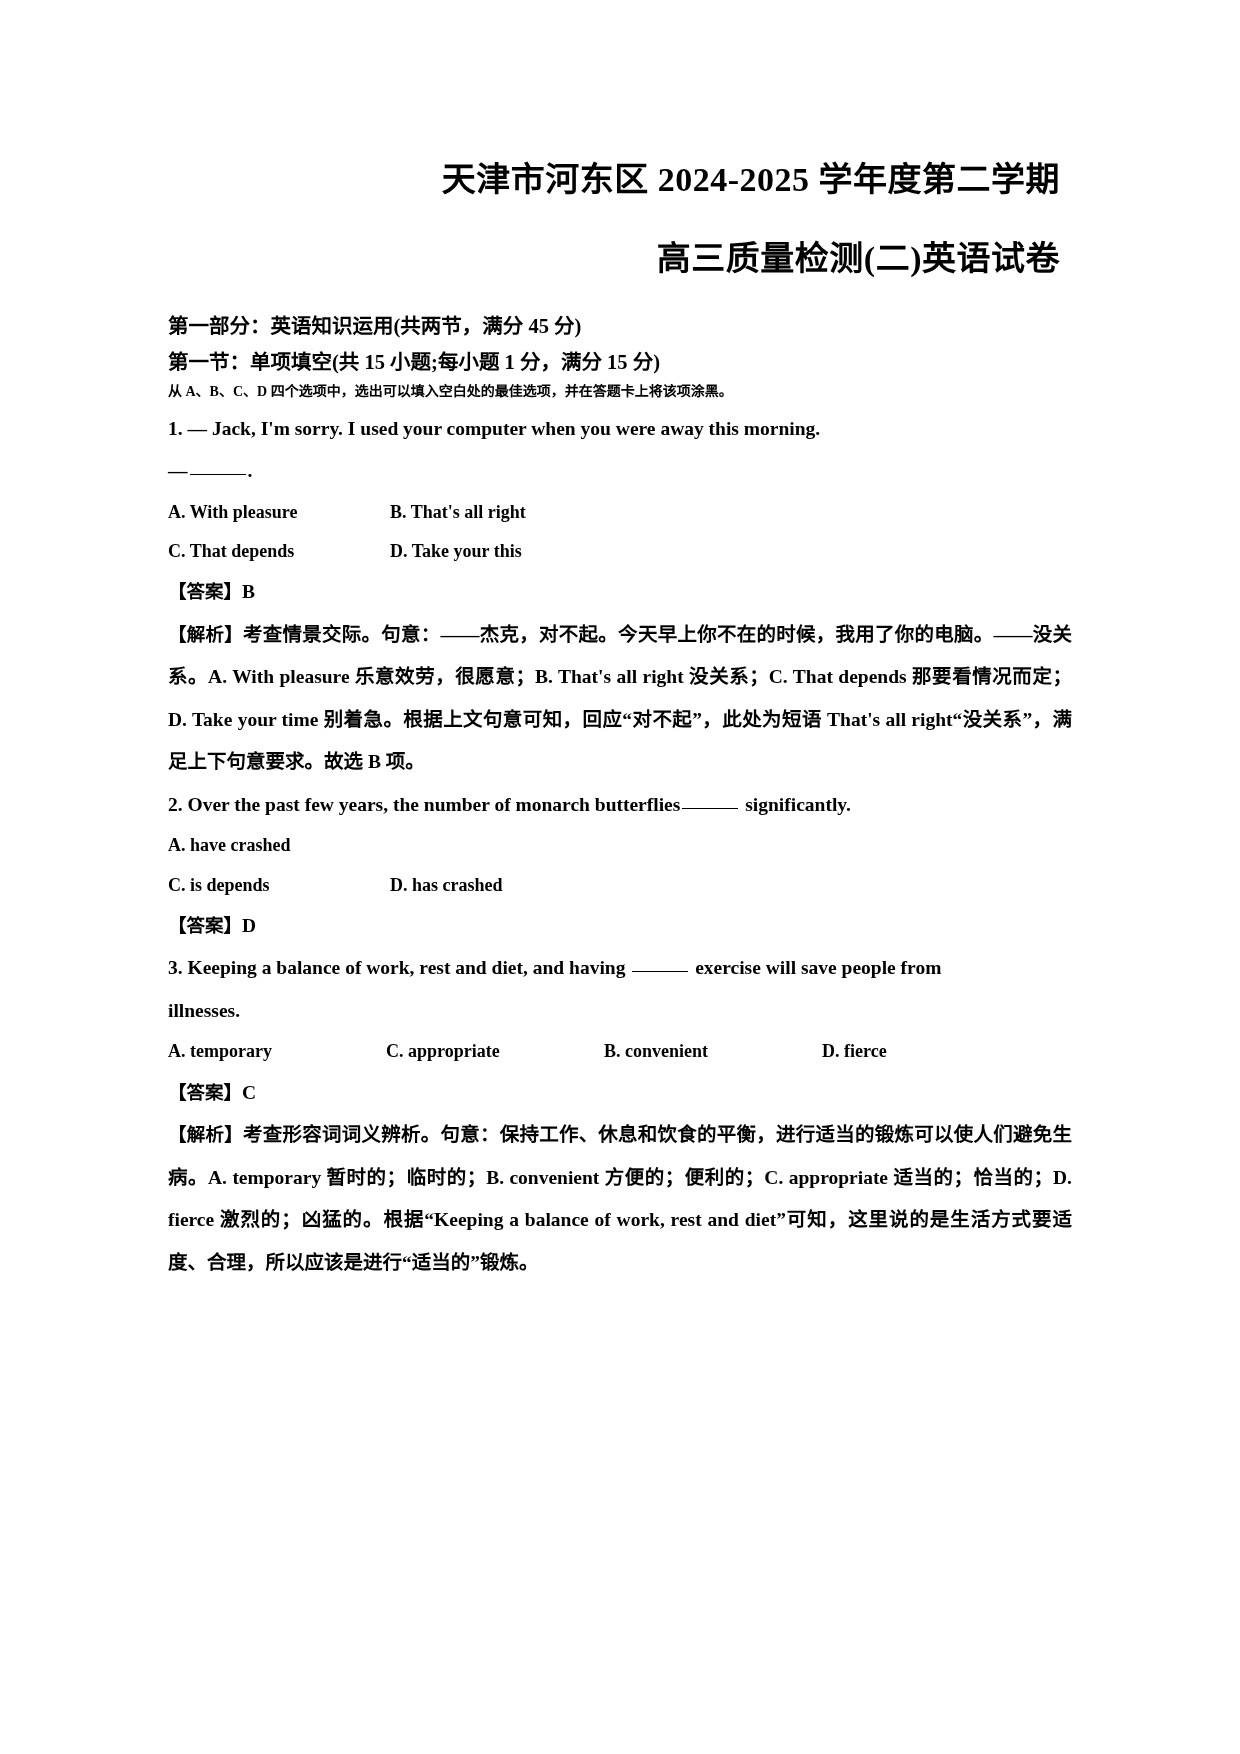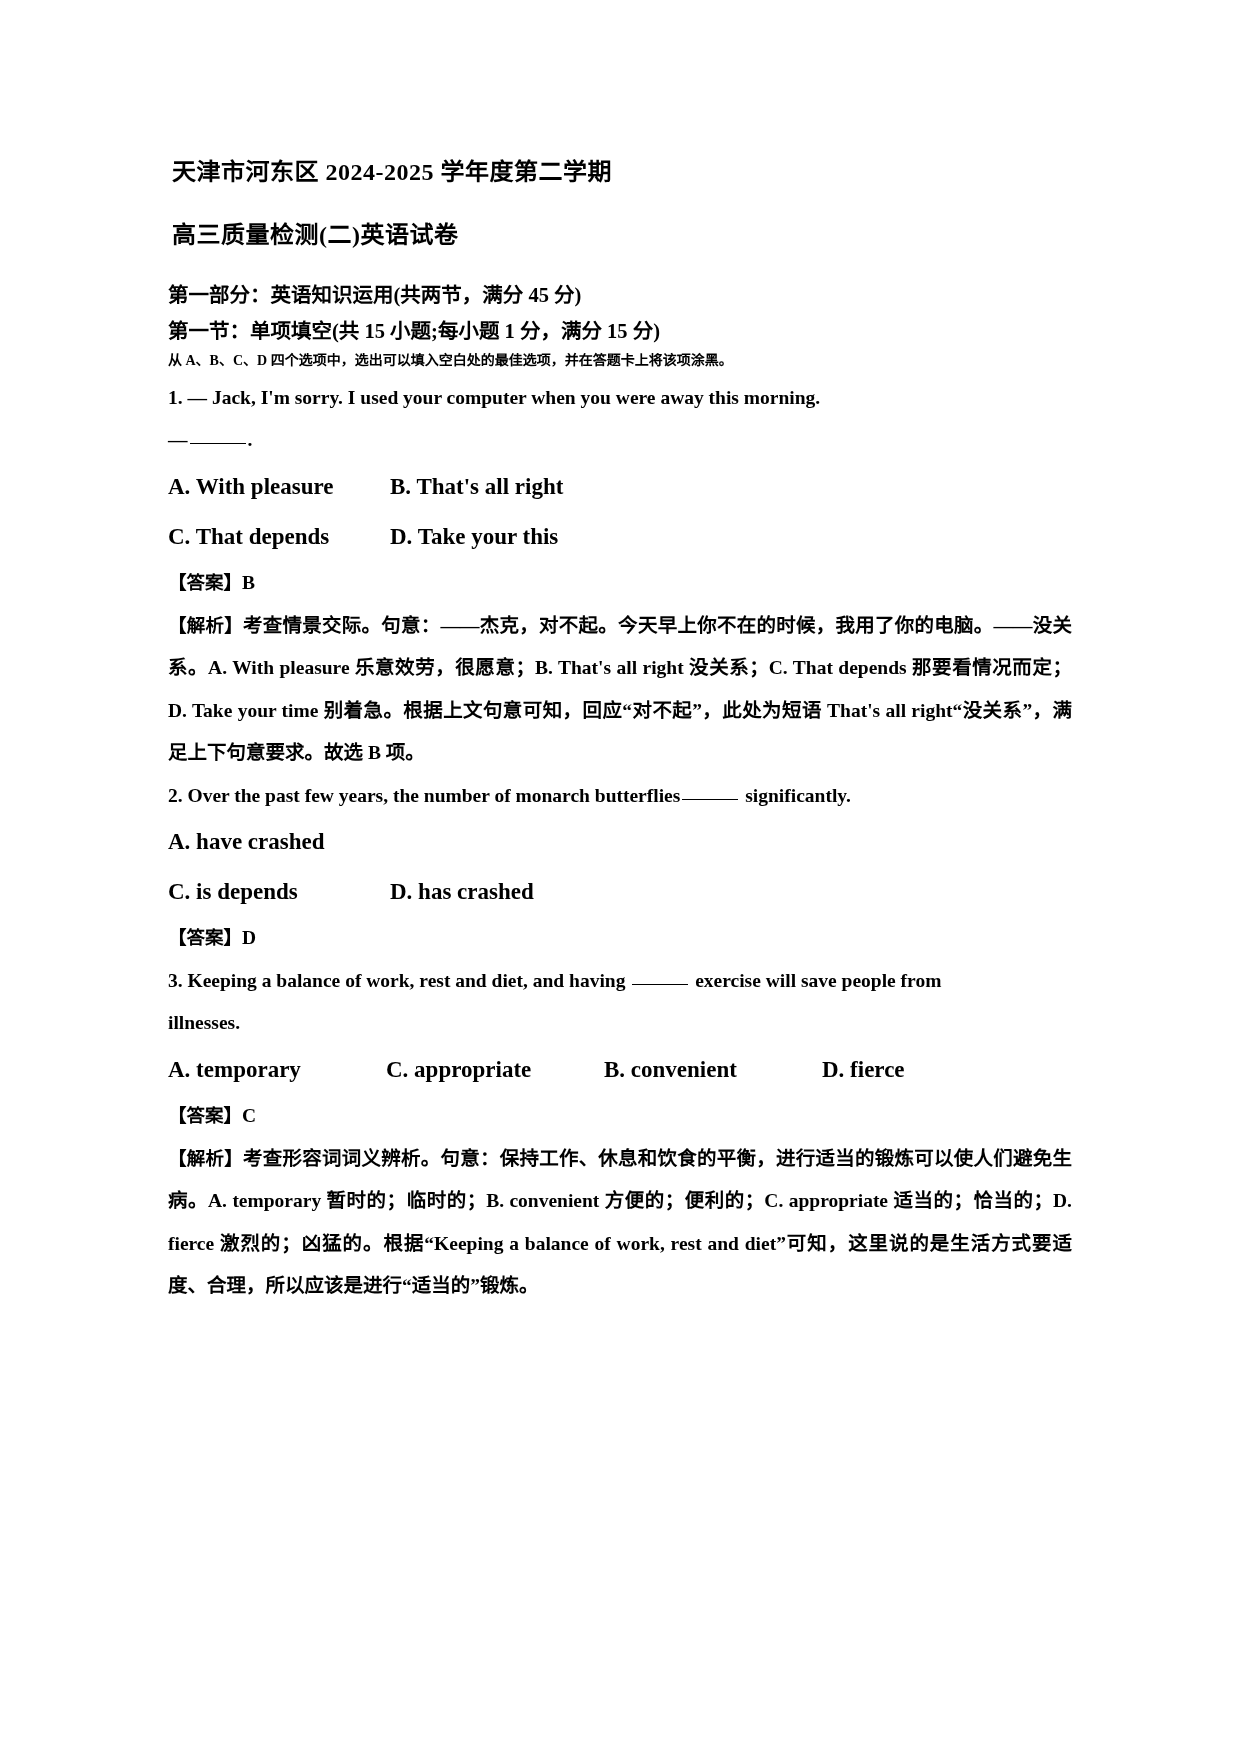--- a/index.html
+++ b/index.html
@@ -16,26 +16,26 @@
     width: 1240px;
     height: 1754px;
     margin: 0 auto;
     background: #ffffff;
     position: relative;
     box-sizing: border-box;
     padding: 140px 168px 40px 168px;
     overflow: hidden;
   }
   .doc-title {
-    text-align: left;
-    font-size: 24px;
+    text-align: right;
+    font-size: 34px;
     font-weight: bold;
     letter-spacing: 0.5px;
     line-height: 1.55;
-    margin: 4px;
+    margin: 12px;
   }
   .doc-title.first {
     margin-top: 14px;
   }
   .doc-title.second {
     margin-top: 26px;
     margin-bottom: 24px;
   }
   .section-heading {
     font-size: 20.5px;
@@ -64,21 +64,21 @@
     text-align-last: left;
   }
   .blank-line {
     display: inline-block;
     border-bottom: 1.3px solid #000;
     width: 56px;
     vertical-align: 2px;
     margin: 0 2px;
   }
   .options-row {
-    font-size: 23px;
+    font-size: 18px;
     line-height: 2.18;
     margin: 0;
     display: flex;
   }
   .options-row.two-col .opt {
     width: 222px;
     flex: 0 0 222px;
   }
   .options-row.four-col .opt {
     width: 218px;

